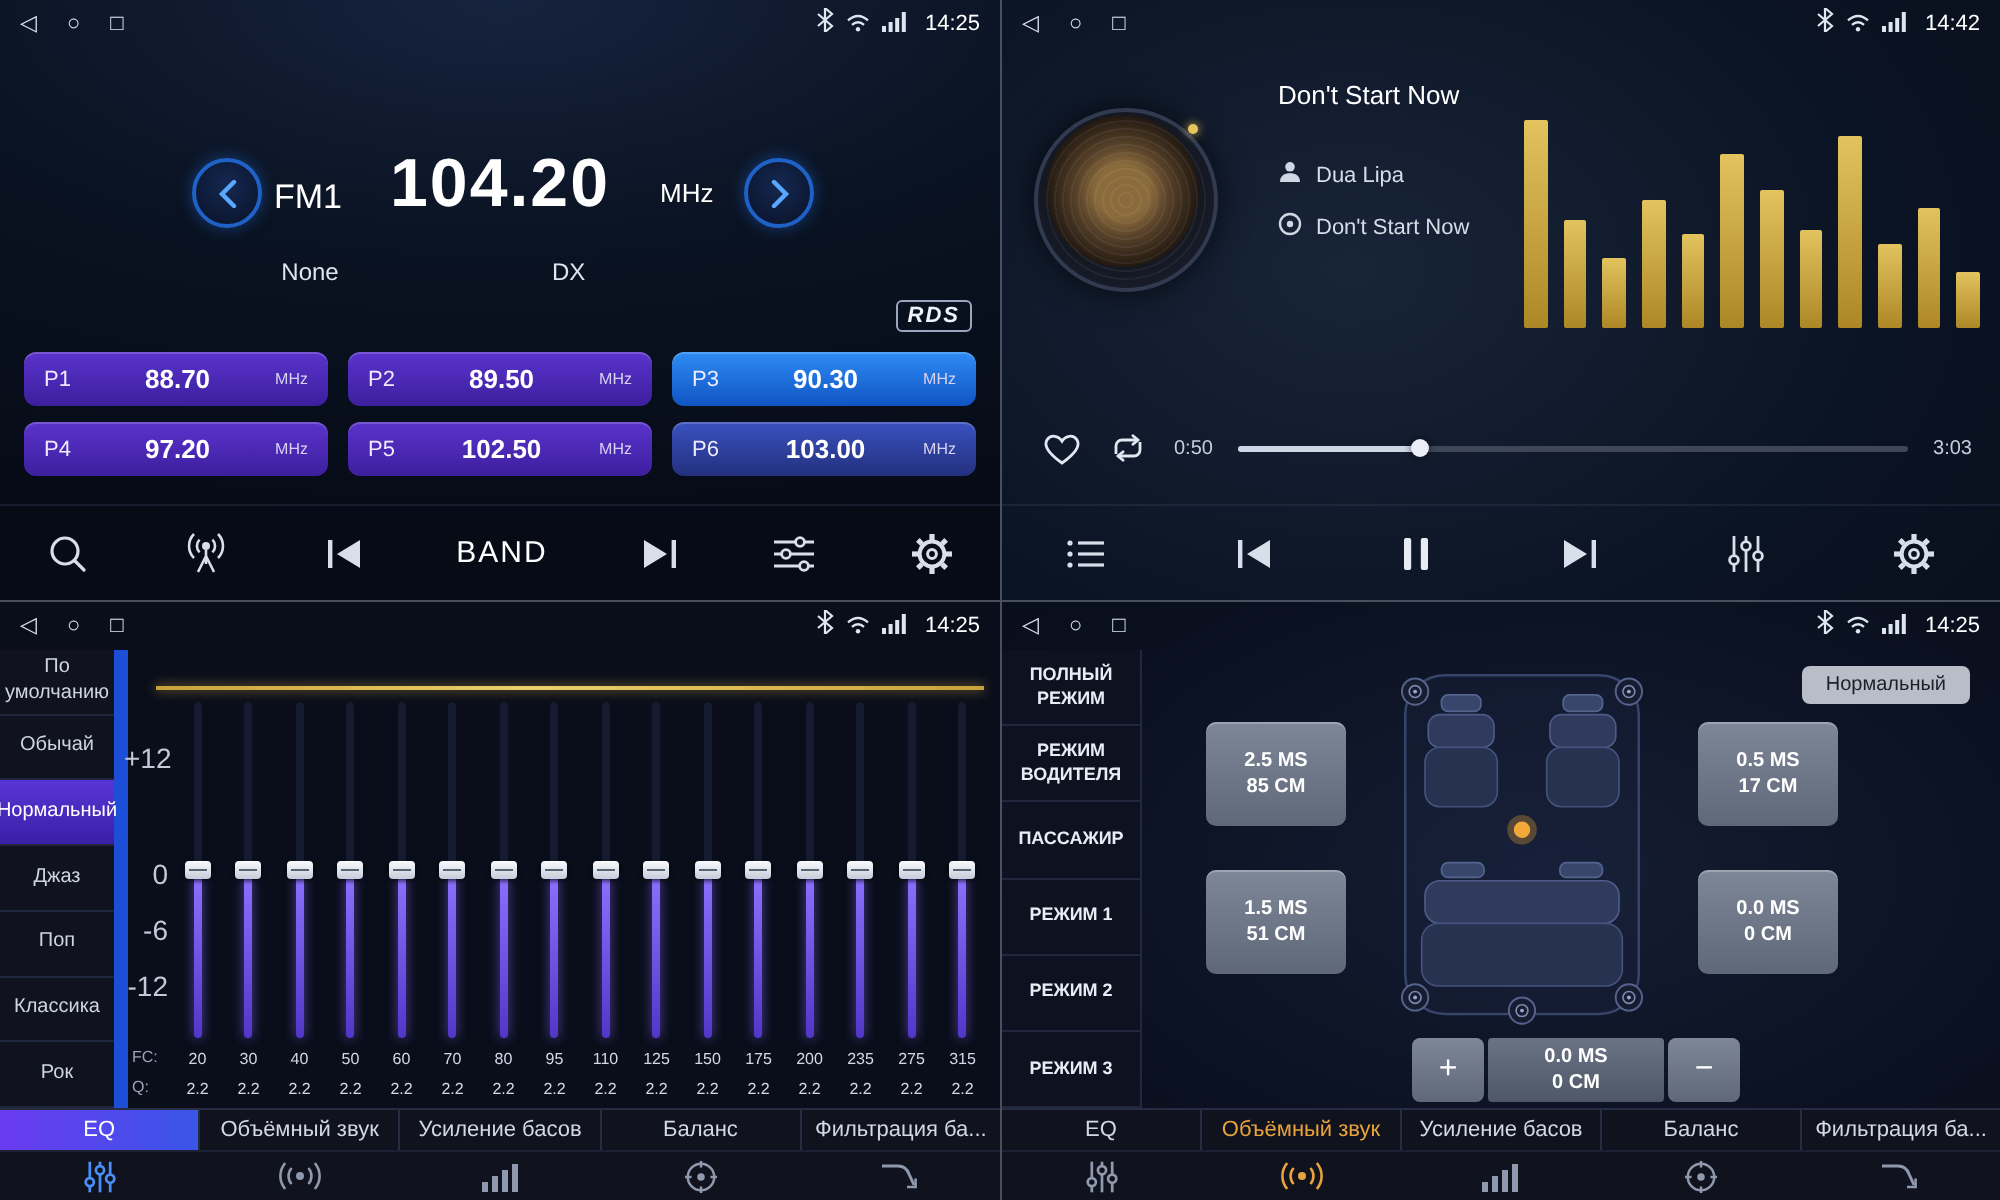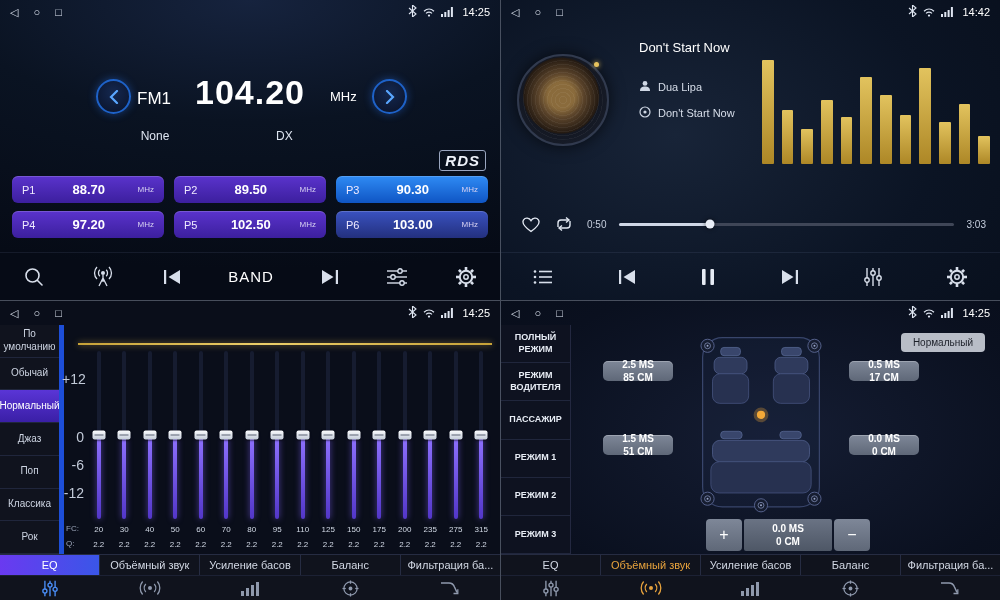--- a/index.html
+++ b/index.html
@@ -34,21 +34,21 @@
   .tune-btn { position:absolute; top:79px; width:35px; height:35px; border-radius:50%;
               border:2px solid #1e62c8; background:radial-gradient(circle at 50% 38%, #142850, #0a1228);
               display:flex; align-items:center; justify-content:center; cursor:pointer;
               box-shadow:0 0 8px rgba(40,110,230,.45); }
   .tune-prev { left:96px; } .tune-next { left:372px; }
   .band-label { position:absolute; left:137px; top:89px; font-size:17px; color:#fff; }
   .freq-value { position:absolute; left:0; right:0; top:73px; text-align:center; font-size:34px; font-weight:bold; color:#fff; letter-spacing:1px; }
   .freq-unit { position:absolute; left:330px; top:89px; font-size:13px; color:#fff; }
   .pty { position:absolute; left:120px; top:129px; width:70px; text-align:center; font-size:12px; color:#dde4f0; }
   .dx  { position:absolute; left:276px; top:129px; font-size:12px; color:#dde4f0; }
-  .rds-badge { position:absolute; right:14px; top:150px; font-size:15px; font-style:italic; font-weight:bold;
+  .rds-badge { position:absolute; right:14px; top:150px; font-size:11px; font-style:italic; font-weight:bold;
                color:#eef2fa; border:1px solid #9aa6c0; border-radius:3px; padding:1px 5px; letter-spacing:1px; }
   .presets { position:absolute; left:12px; right:12px; top:176px; display:grid;
              grid-template-columns:repeat(3,1fr); gap:8px 10px; }
   .preset { height:27px; border-radius:6px; display:flex; align-items:center; padding:0 10px; gap:6px;
             border:none; cursor:pointer; background:linear-gradient(180deg,#5a33cc,#3c1f9e);
             box-shadow:inset 0 1px 0 rgba(255,255,255,.18); font-family:inherit; }
   .preset .p-label { font-size:11px; color:#efeaff; width:18px; text-align:left; }
   .preset .p-freq  { font-size:13px; font-weight:bold; color:#fff; flex:1; text-align:center; }
   .preset .p-unit  { font-size:8px; color:#d8d2f2; }
   .preset.variant { background:linear-gradient(180deg,#3a52c0,#23307e); }
@@ -73,21 +73,21 @@
   .vbar { flex:1; background:linear-gradient(180deg,#e2c35e,#ad8726); border-radius:1px; }
   .controls { position:absolute; left:20px; right:14px; top:212px; height:24px; display:flex; align-items:center; gap:13px; }
   .time-small { font-size:10px; color:#c6cedd; }
   .progress { flex:1; height:3px; background:#3f4657; border-radius:2px; position:relative; cursor:pointer; }
   .progress-fill { position:absolute; left:0; top:0; bottom:0; background:#cfd7e6; border-radius:2px; }
   .progress-handle { position:absolute; top:50%; transform:translate(-50%,-50%); width:9px; height:9px;
                      border-radius:50%; background:#e8edf6; box-shadow:0 0 4px rgba(0,0,0,.6); }
 
   
   .eq-side { position:absolute; left:0; top:24px; bottom:46px; width:64px; background:#10131e;
-             border-right:5px solid #1d4ed8; display:flex; flex-direction:column; }
+             border-right:7px solid #1d4ed8; display:flex; flex-direction:column; }
   .side-item { flex:1; display:flex; align-items:center; justify-content:center; text-align:center;
                font-size:10px; color:#cdd4e2; border-bottom:1px solid #20263c; padding:2px 3px;
                line-height:1.25; cursor:pointer; }
   .side-item.active { background:linear-gradient(180deg,#5a35d6,#3a1fa6); color:#fff; }
   .preamp { position:absolute; left:78px; right:8px; top:42px; height:2px; cursor:pointer;
             background:linear-gradient(90deg,#c7a238,#eccf6a 45%,#c7a238); box-shadow:0 0 6px rgba(225,185,80,.7); }
   .gain-scale span { position:absolute; left:62px; width:22px; text-align:right; font-size:14px; color:#c2cad8; }
   .eq-grid { position:absolute; left:86px; right:6px; top:50px; bottom:48px; display:flex; }
   .eq-band { flex:1; display:flex; flex-direction:column; align-items:center; }
   .eq-track { position:relative; width:4px; flex:1; background:#161c30; border-radius:2px; margin-bottom:3px; cursor:pointer; }
@@ -114,21 +114,21 @@
 
   
   .sr-side { position:absolute; left:0; top:24px; bottom:46px; width:70px; background:#0e1220;
              border-right:1px solid #232840; display:flex; flex-direction:column; }
   .sr-item { flex:1; display:flex; align-items:center; justify-content:center; text-align:center;
              font-size:9px; font-weight:bold; color:#e8edf5; border-bottom:1px solid #20263c;
              padding:2px 4px; line-height:1.3; cursor:pointer; }
   .normal-btn { position:absolute; right:15px; top:32px; background:#b8bdc7; color:#1c2029;
                 font-size:10px; padding:4px 12px; border-radius:4px; border:none; cursor:pointer; font-family:inherit; }
   .car-wrap { position:absolute; left:190px; top:30px; }
-  .delay-box { position:absolute; width:70px; height:20px; border:none; cursor:pointer; font-family:inherit;
+  .delay-box { position:absolute; width:70px; height:52px; border:none; cursor:pointer; font-family:inherit;
                background:linear-gradient(180deg,#7e8798,#5f6878); border-radius:5px;
                display:flex; flex-direction:column; align-items:center; justify-content:center;
                font-size:10px; font-weight:bold; color:#fff; line-height:1.35;
                box-shadow:inset 0 1px 0 rgba(255,255,255,.25); }
   .d-fl { left:102px; top:60px; } .d-fr { left:348px; top:60px; }
   .d-rl { left:102px; top:134px; } .d-rr { left:348px; top:134px; }
   .adjuster { position:absolute; left:205px; top:218px; height:32px; display:flex; gap:2px; }
   .adj-btn { width:36px; border:none; cursor:pointer; font-family:inherit; border-radius:4px;
              background:linear-gradient(180deg,#7e8798,#5f6878); color:#fff; font-size:16px;
              display:flex; align-items:center; justify-content:center; }

